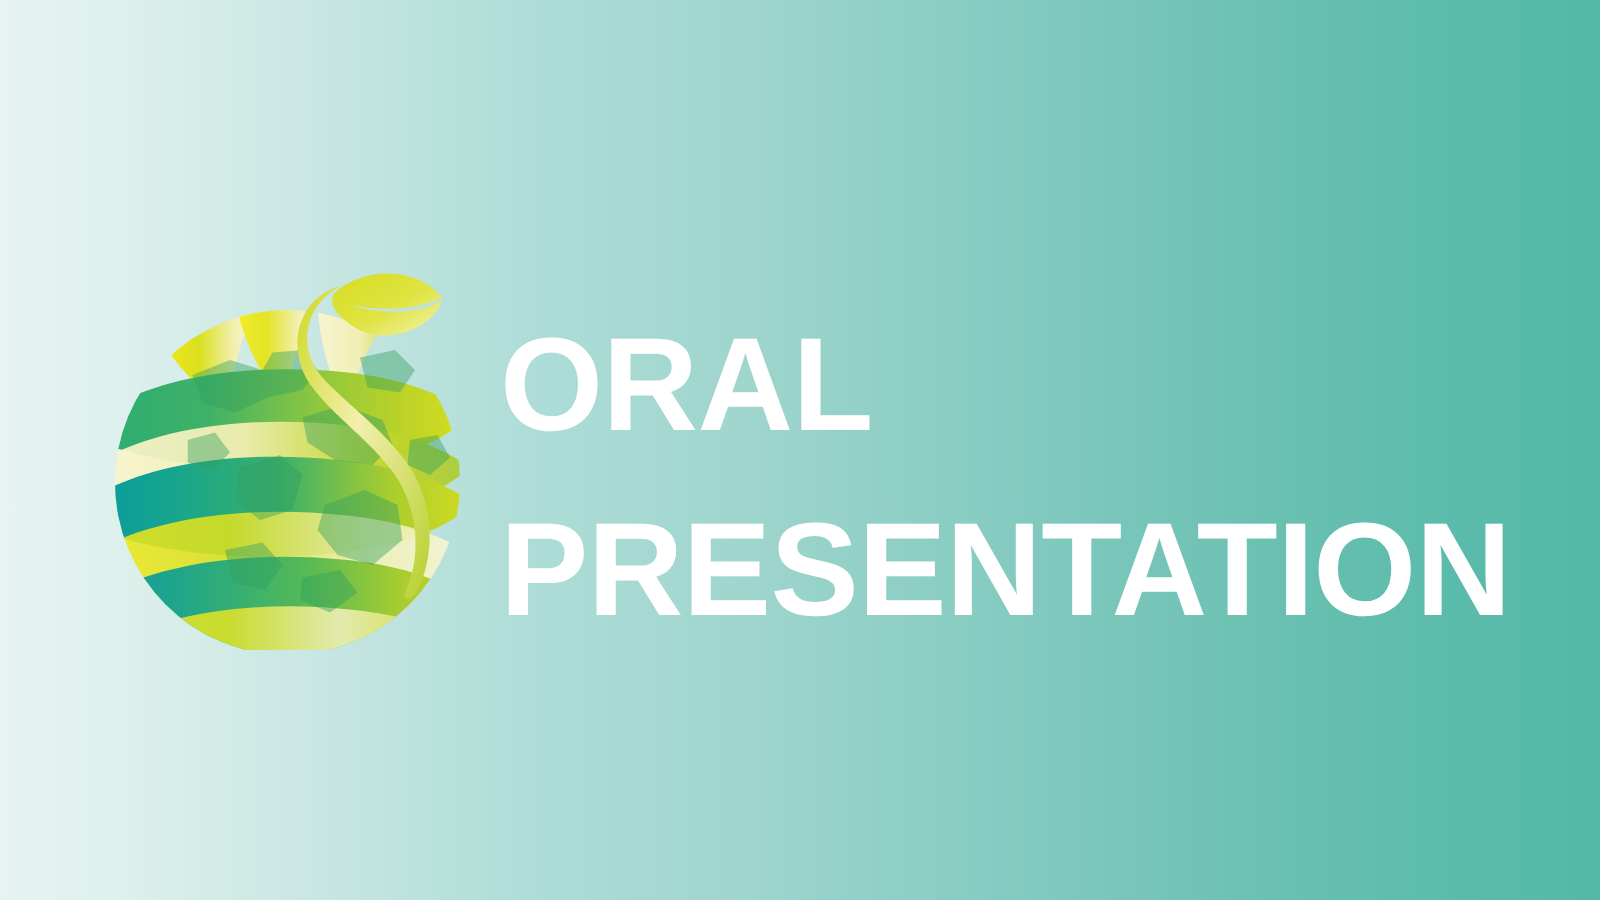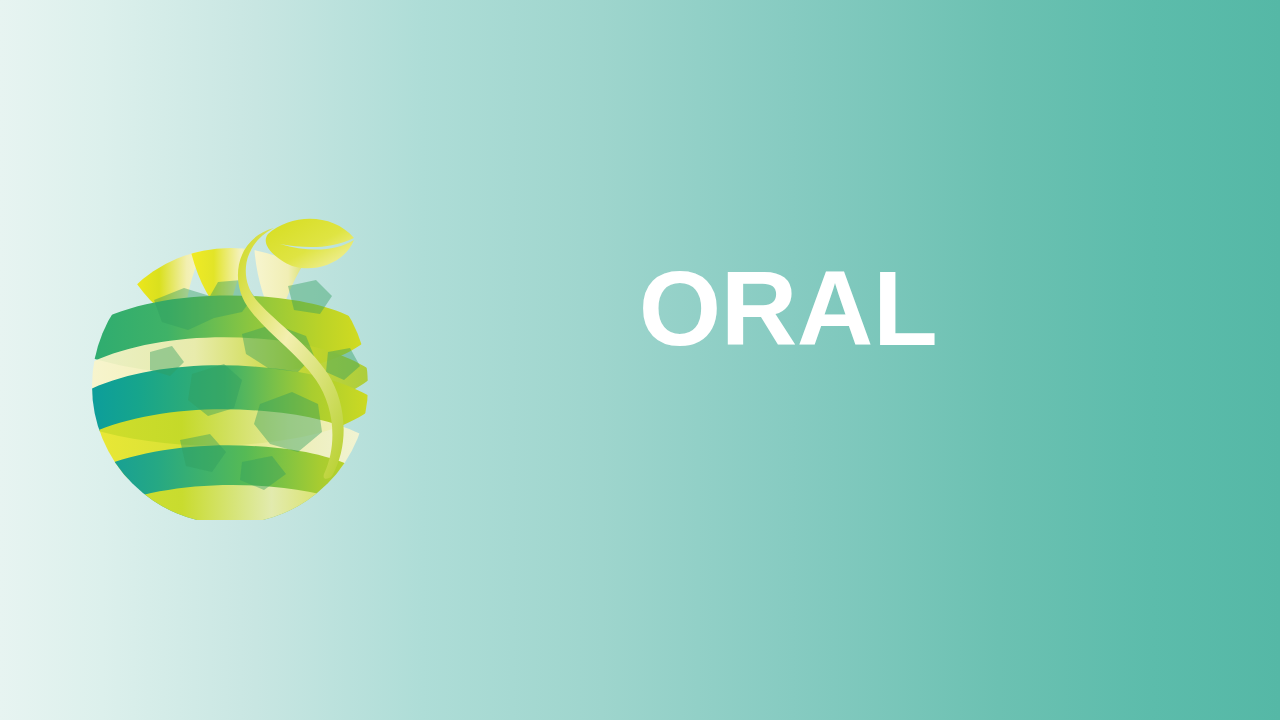--- a/index.html
+++ b/index.html
@@ -37,24 +37,23 @@
   }
   #logo-wrap svg {
     display: block;
     width: 100%;
     height: 100%;
   }
 
   
   #title-block {
     position: absolute;
-    left: 388px;
+    left: 400px;
     top: 234px;
     width: 800px;
-    text-align: center;
   }
   .title-line {
     color: #ffffff;
     font-family: "Liberation Sans", sans-serif;
     font-weight: 700;
     font-size: 106px;
     line-height: 148px;
     letter-spacing: -0.5px;
     white-space: nowrap;
     margin: 0;
@@ -186,15 +185,16 @@
 
           <path d="M176,30 C198,10 240,8 262,34 C238,46 210,44 188,40 C216,48 242,48 262,36
                    C252,62 214,72 192,58 C176,48 170,38 176,30 Z" fill="url(#gLeaf)"></path>
         </g>
       </g>
     </svg>
   </div>
 
   <div id="title-block">
     <div class="title-line">ORAL</div>
+    <div class="title-line">PRESENTATION</div>
   </div>
 
 </div>
 
 </body></html>

